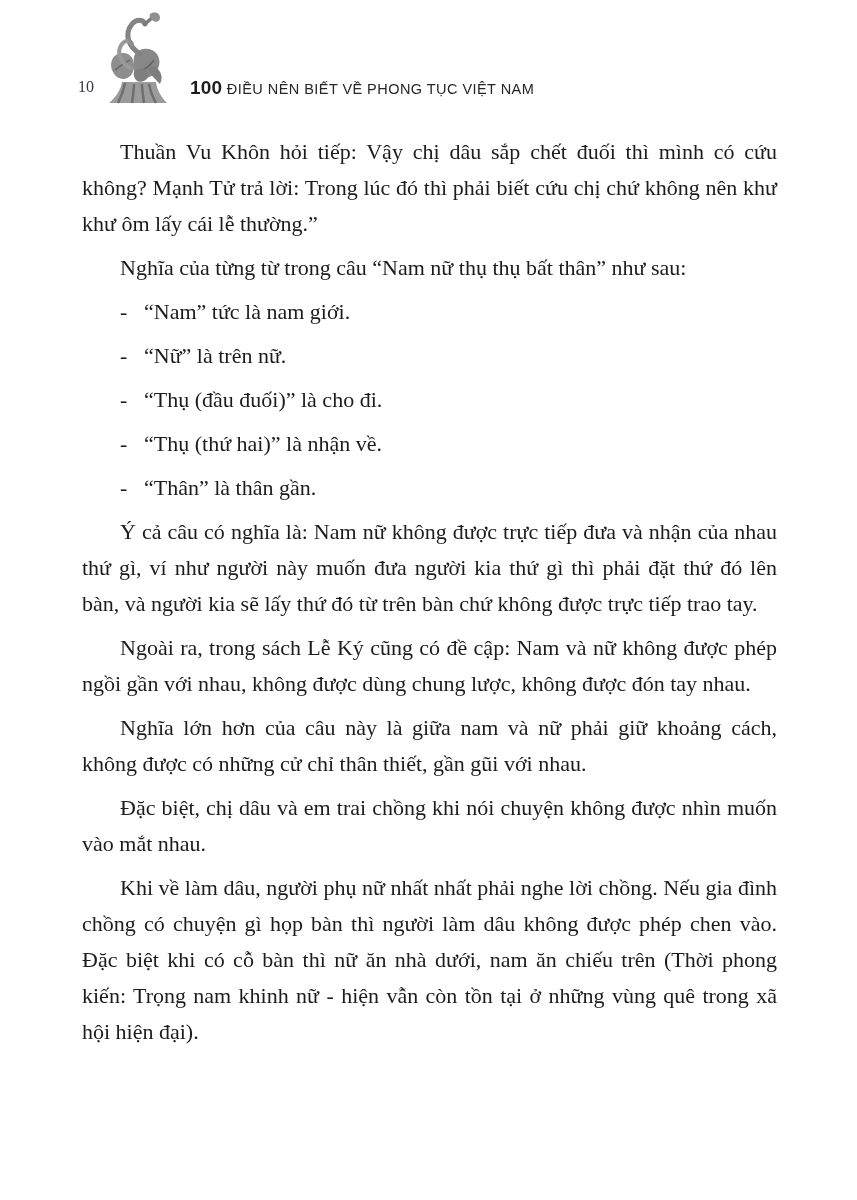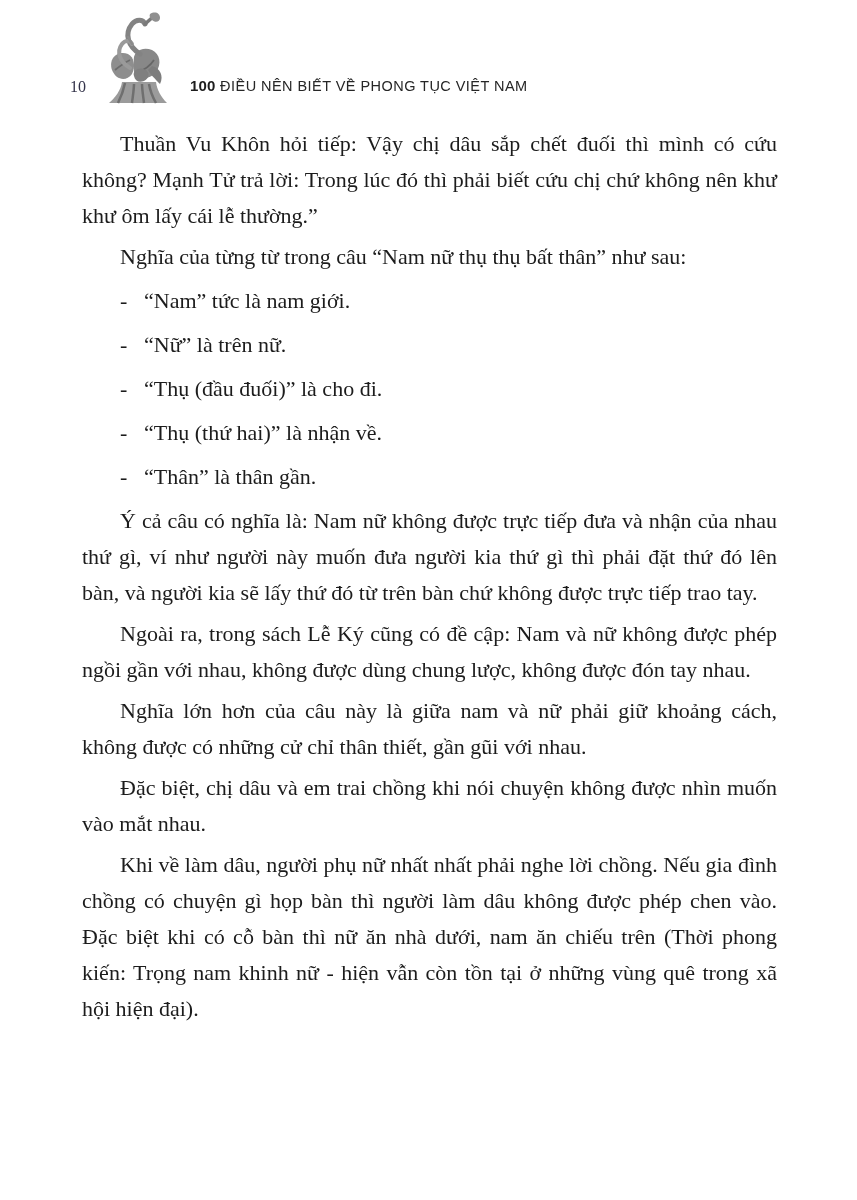--- a/index.html
+++ b/index.html
@@ -7,38 +7,38 @@
     position:relative;
     width:857px;height:1200px;
     background:#ffffff;
     overflow:hidden;
     font-family:"Liberation Serif","DejaVu Serif",serif;
     color:#1c1c1c;
   }
   
   .header{position:relative;height:110px;}
   .pagenum{
-    position:absolute;left:70px;top:78px;
+    position:absolute;left:78px;top:78px;
     font-size:16px;color:#33334a;
     font-family:"Liberation Serif","DejaVu Serif",serif;
   }
   .logo{position:absolute;left:98px;top:10px;width:80px;height:96px;}
   .title{
     position:absolute;left:190px;top:77px;white-space:nowrap;
     font-family:"Liberation Sans","DejaVu Sans",sans-serif;
     font-size:14.5px;letter-spacing:.45px;color:#262626;
   }
-  .title b{font-size:15px;letter-spacing:.2px;color:#1d1d1d;}
+  .title b{font-size:19px;letter-spacing:.2px;color:#1d1d1d;}
   
   .body{
     padding:16px 80px 0 82px;
     font-size:22px;line-height:36px;
     text-align:justify;
   }
-  .para{margin:0 0 5px 0;text-indent:38px;}
+  .para{margin:8px 0 5px 0;text-indent:38px;}
   .bullet{
     margin:8px 0;
     padding-left:38px;text-indent:0;
     display:flex;align-items:baseline;
   }
   .bullet .dash{flex:0 0 24px;}
 </style>
 </head>
 <body>
 

